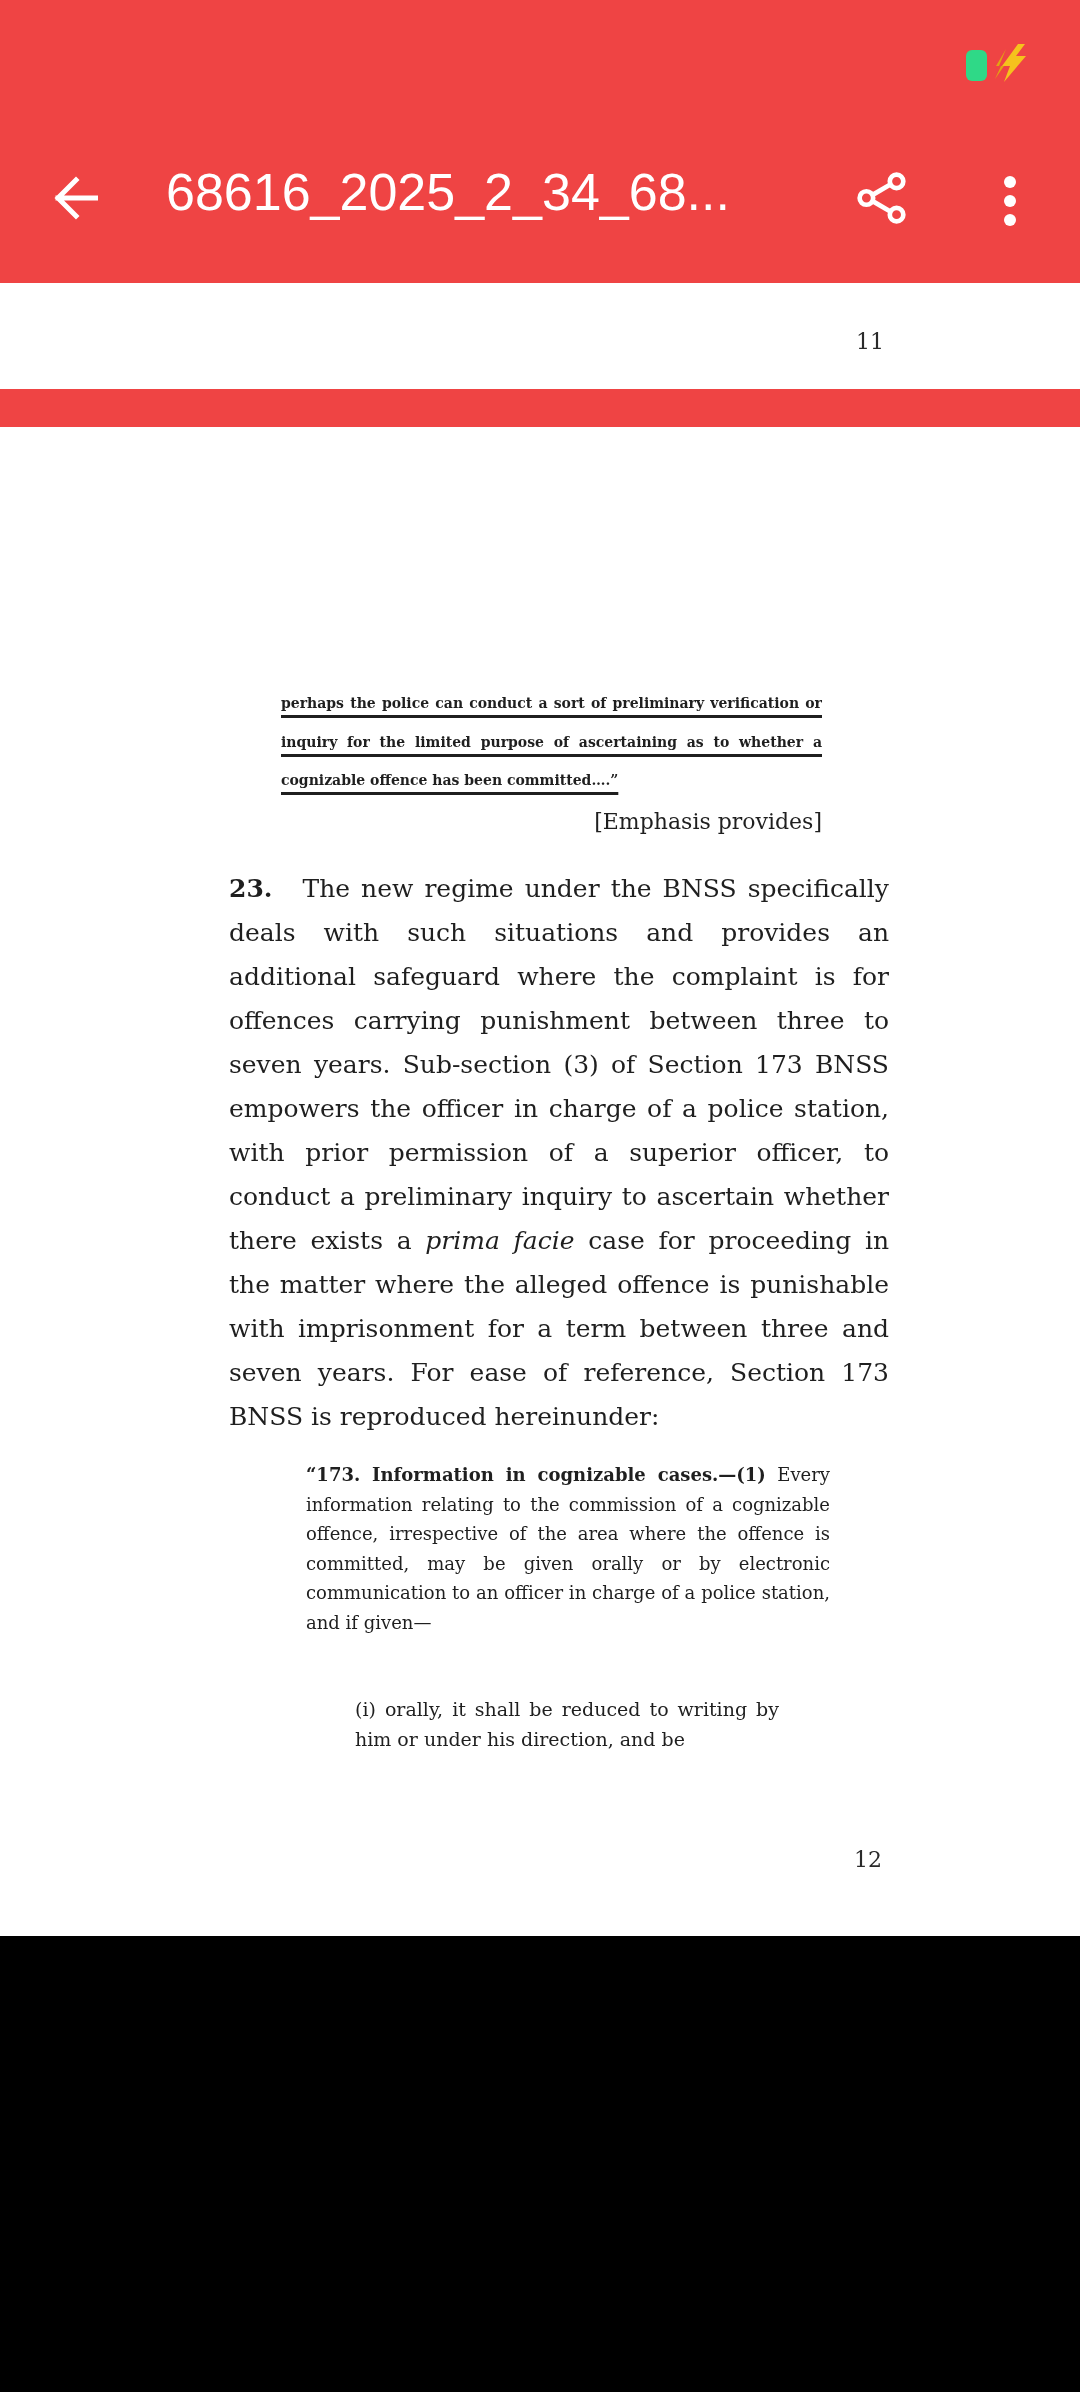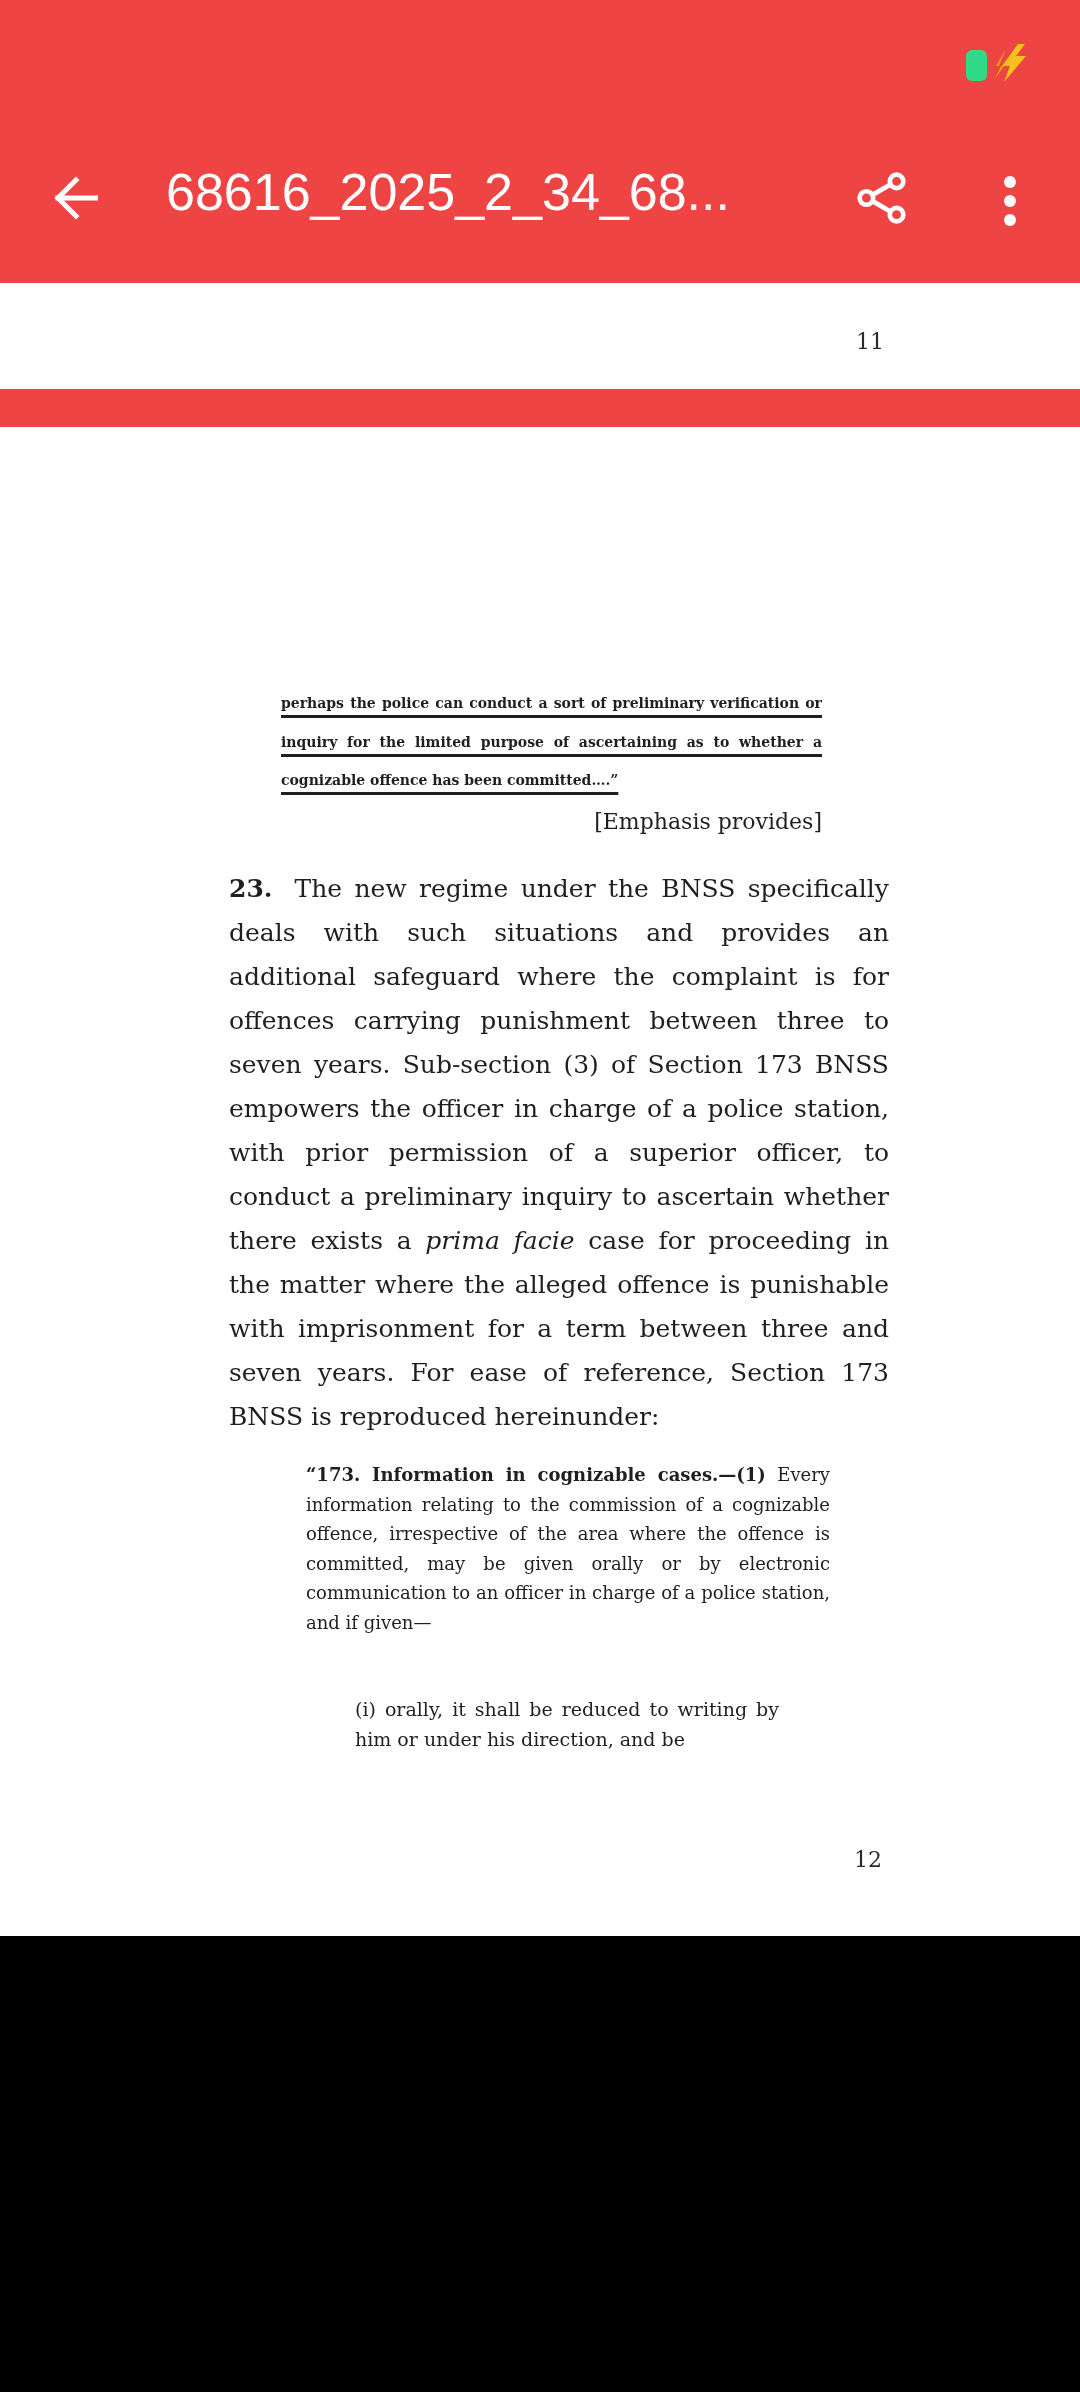--- a/index.html
+++ b/index.html
@@ -48,21 +48,21 @@
     text-decoration-thickness:2.5px;
   }
   .emphasis{
     position:absolute;left:281px;top:809px;width:541px;
     font-size:22px;text-align:right;
   }
   .para23{
     position:absolute;left:229px;top:867px;width:660px;
     font-size:25px;line-height:44px;text-align:justify;
   }
-  .para23 .pnum{font-weight:bold;margin-right:22px;}
+  .para23 .pnum{font-weight:bold;margin-right:30px;}
   .statute{
     position:absolute;left:306px;top:1460px;width:524px;
     font-size:18px;line-height:29.5px;text-align:justify;
   }
   .clause-i{
     position:absolute;left:355px;top:1695px;width:424px;
     font-size:19px;line-height:29.5px;text-align:justify;
   }
   .p13-line{
     position:absolute;left:356px;top:2254px;

